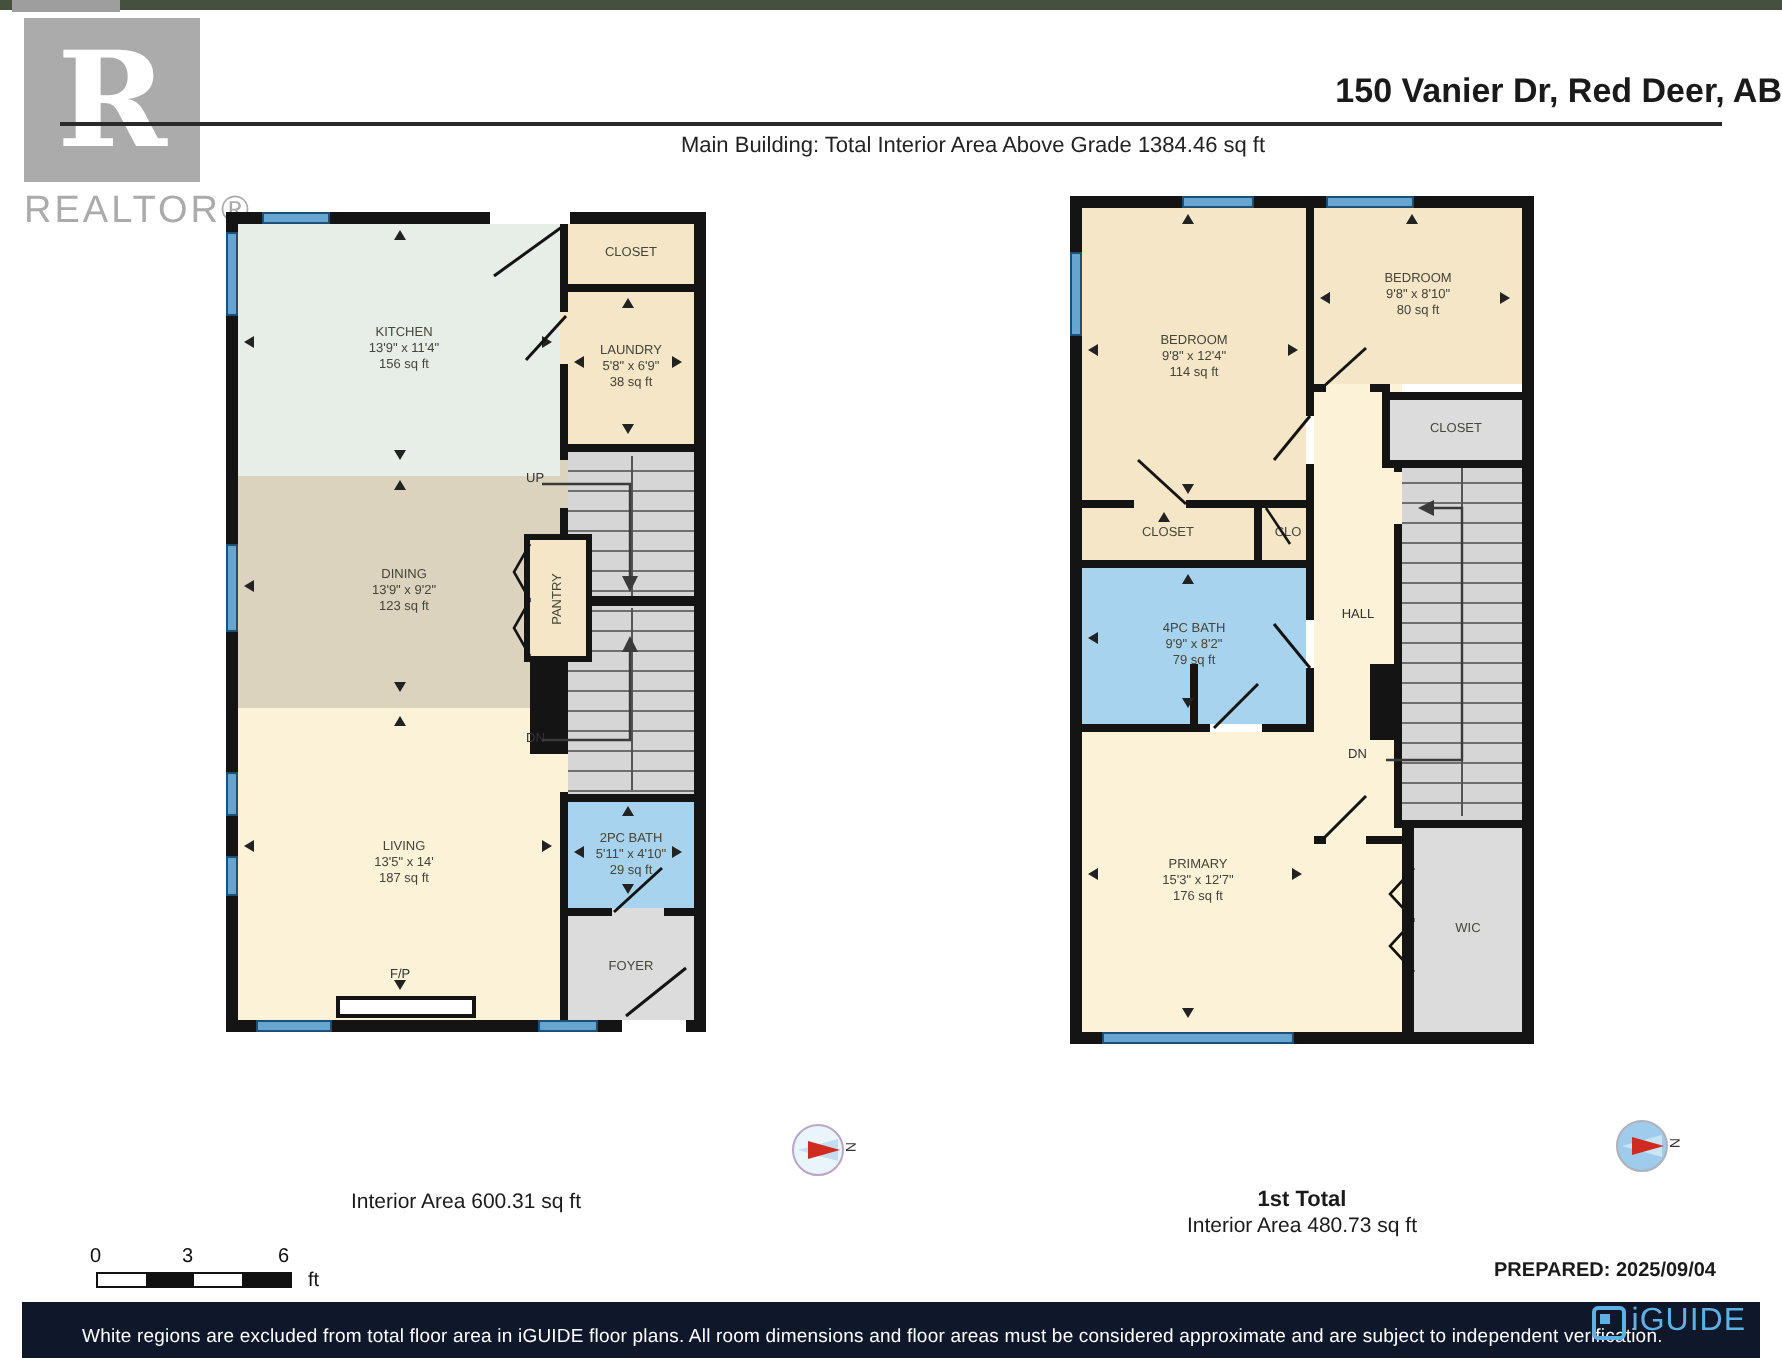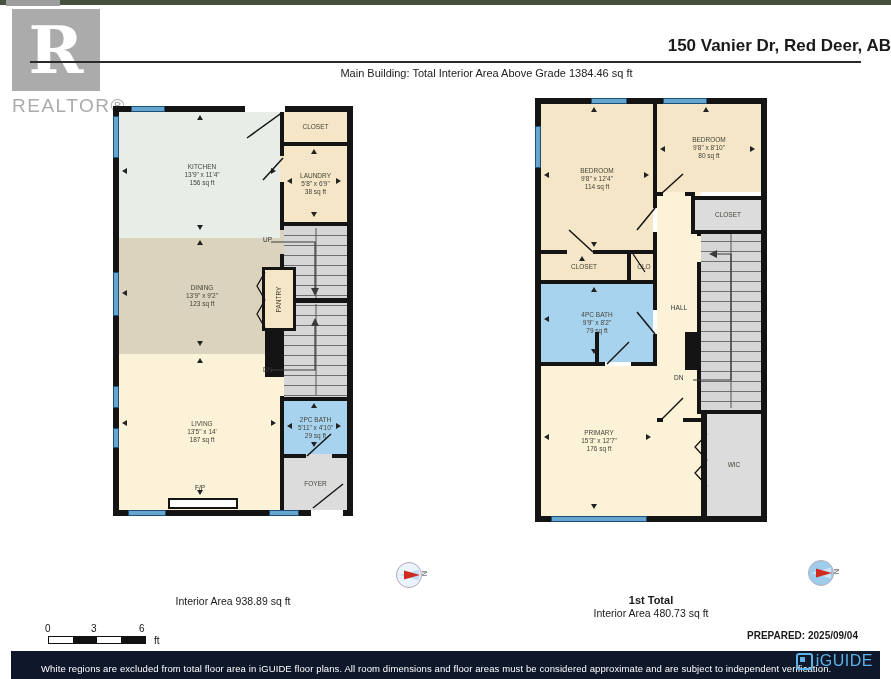--- a/index.html
+++ b/index.html
@@ -291,21 +291,21 @@
   <div class="compass" style="left:807px;top:559px;width:40px;height:30px;">
     <svg width="30" height="30">
       <circle cx="14" cy="14" r="12.5" fill="#9fccec" stroke="#b0b0b8" stroke-width="1"></circle>
       <polygon points="4,14 24,8.5 24,19.5" fill="#c9e4f5"></polygon>
       <polygon points="9,9.5 25,14 9,18.5" fill="#cf2b20"></polygon>
     </svg>
     <span class="nlab">N</span>
   </div>
 
   <div class="floor-cap" style="left:113px;top:594px;width:240px;">
-    <div class="fc2">Interior Area 938.89 sq ft</div>
+    <div class="fc2">Interior Area 600.31 sq ft</div>
   </div>
   <div class="floor-cap" style="left:535px;top:594px;width:232px;">
     <div class="fc1">1st Total</div>
     <div class="fc2">Interior Area 480.73 sq ft</div>
   </div>
 
   <div class="scalebar">
     <span class="sb-num" style="left:-1px;">0</span>
     <span class="sb-num" style="left:45px;">3</span>
     <span class="sb-num" style="left:93px;">6</span>

